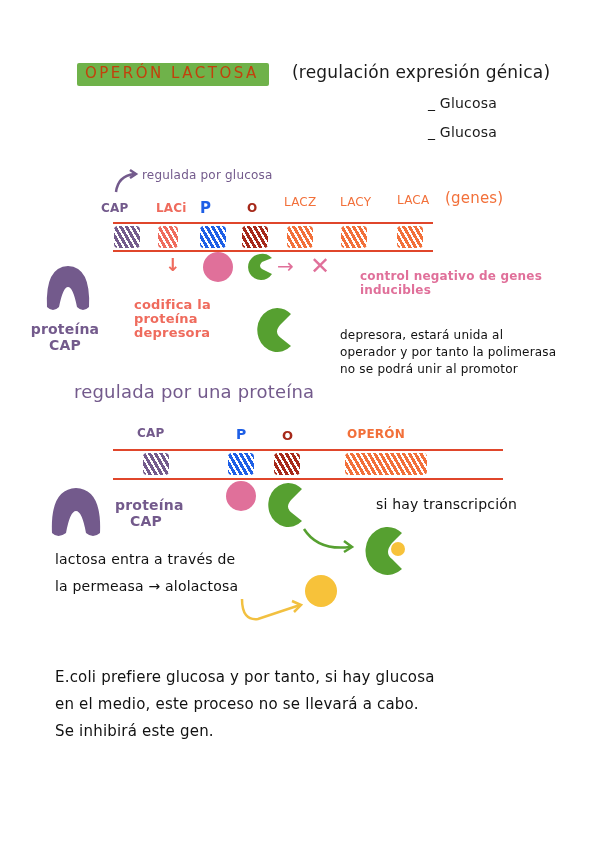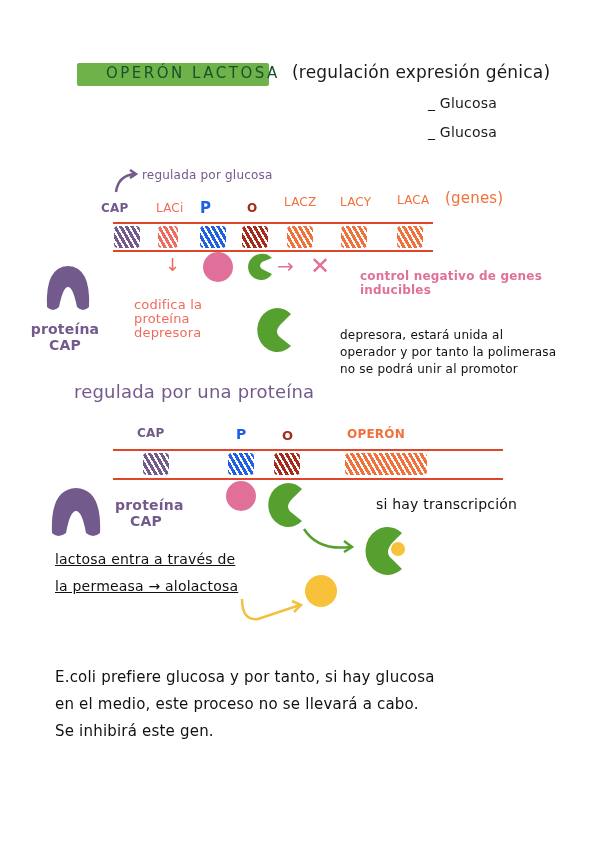--- a/index.html
+++ b/index.html
@@ -1,29 +1,29 @@
 <!DOCTYPE html>
 <html><head>
 <meta charset="utf-8">
 <style>
   html, body { margin:0; padding:0; }
   body { width:600px; height:848px; background:#ffffff; position:relative; overflow:hidden;
          font-family:"DejaVu Sans", sans-serif; }
   .abs { position:absolute; }
   .hand { font-family:"DejaVu Sans", sans-serif; letter-spacing:0.2px; }
   .title-box { left:77px; top:63px; width:192px; height:23px; background:#6fb24a; border-radius:2px; }
-  .title-text { left:85px; top:64px; font-size:15px; color:#14532d; letter-spacing:2.5px;margin-left:21px; }
+  .title-text { left:85px; top:64px; font-size:15px; color:#c2410c; letter-spacing:2.5px; }
   .subtitle { left:292px; top:62px; font-size:17px; color:#1a1a1a; }
   .bullet { font-size:14px; color:#1a1a1a; }
   .strand { height:2px; background:#e0462b; }
   .blob { width:26px; height:22px; border-radius:4px; }
   .scribble { background: repeating-linear-gradient(60deg, currentColor 0 3px, transparent 3px 5px); }
   .lbl { font-size:12px; }
   .purple { color:#735a8c; }
-  .salmon { color:#ef6b5d; }
+  .salmon { color:#ef6b5d;font-weight:bold; }
   .blue { color:#1e5fe6; }
   .darkred { color:#a6291a; }
   .orange { color:#f2703a; }
   .pink { color:#e0709a; }
   .black { color:#111111; }
   .pac { border-radius:50%; }
   .note { font-size:12px; line-height:17px; }
   .body-text { font-size:15px; line-height:27px; }
 </style>
 </head>
@@ -127,21 +127,21 @@
 
 <svg class="abs" style="left:300px;top:525px;" width="60" height="30">
   <path d="M4 4 Q18 26 50 22" stroke="#56a030" stroke-width="2.5" fill="none"></path>
   <path d="M44 16 L52 22 L44 27" stroke="#56a030" stroke-width="2.5" fill="none"></path>
 </svg>
 <svg class="abs" style="left:362px;top:525px;" width="44" height="50">
   <path d="M24 2 A22 24 0 1 0 40 44 L30 34 Q22 28 30 18 L40 8 A22 24 0 0 0 24 2 Z" fill="#56a030"></path>
   <circle cx="36" cy="24" r="7" fill="#f7c23a"></circle>
 </svg>
 
-<div class="abs hand black body-text" style="left:55px;top:546px;font-size:14px;text-decoration:underline;">
+<div class="abs hand black body-text" style="left:55px;top:546px;font-size:14px;">
   <div>lactosa entra a través de</div>
   <div>la permeasa → alolactosa</div>
 </div>
 <div class="abs pac" style="left:305px;top:575px;width:32px;height:32px;background:#f7c23a;"></div>
 <svg class="abs" style="left:238px;top:595px;" width="70" height="30">
   <path d="M4 4 Q4 26 20 24 L62 10" stroke="#f2c040" stroke-width="2.5" fill="none"></path>
   <path d="M54 6 L63 10 L56 17" stroke="#f2c040" stroke-width="2.5" fill="none"></path>
 </svg>
 
 <div class="abs hand black body-text" style="left:55px;top:664px;">

